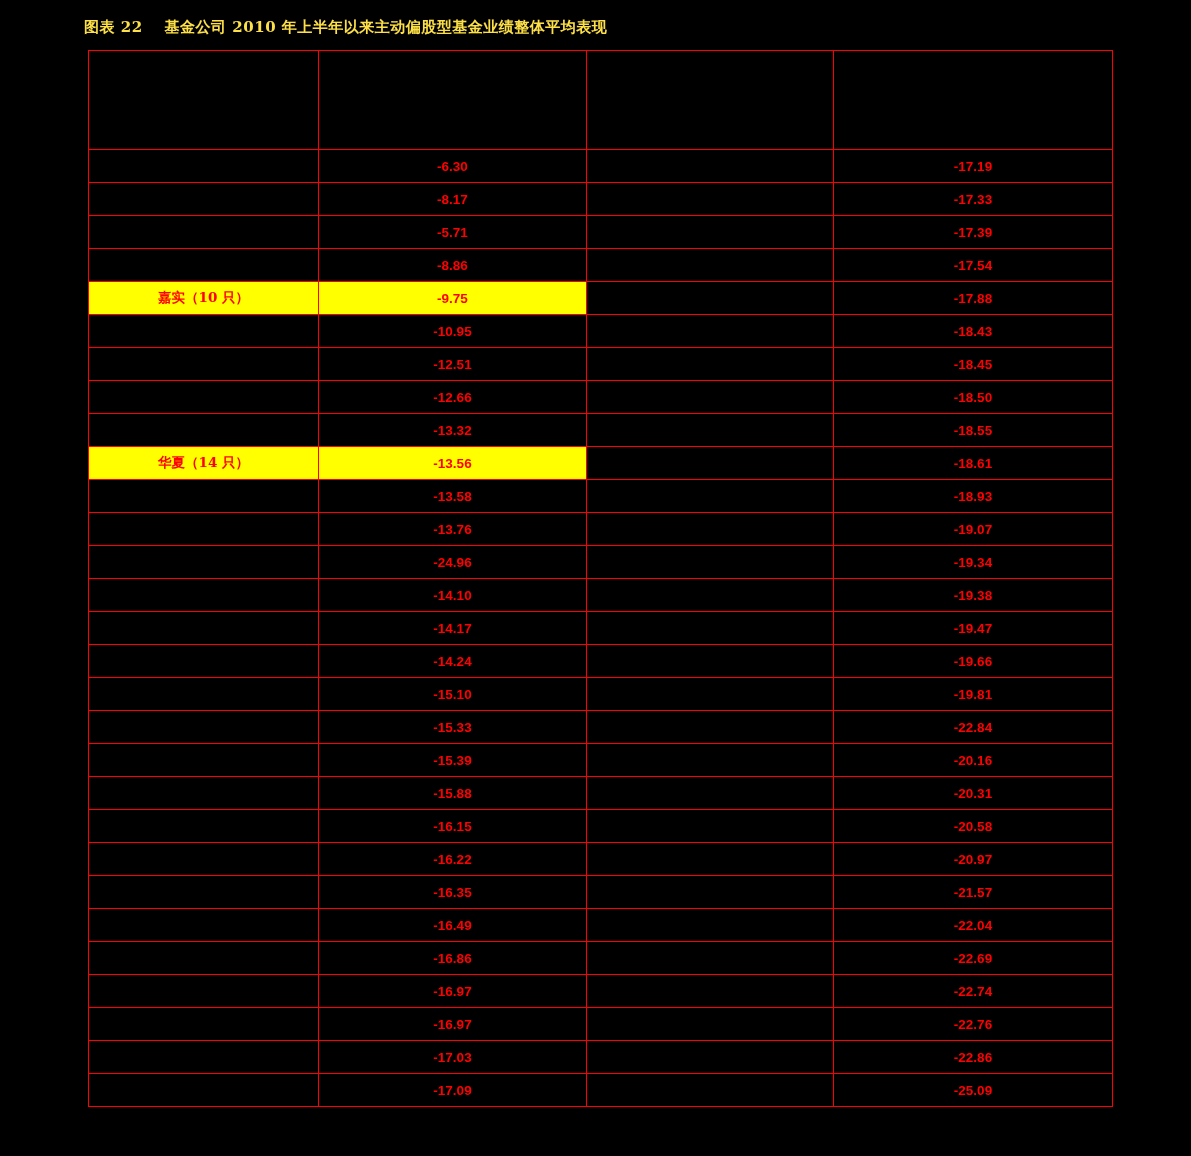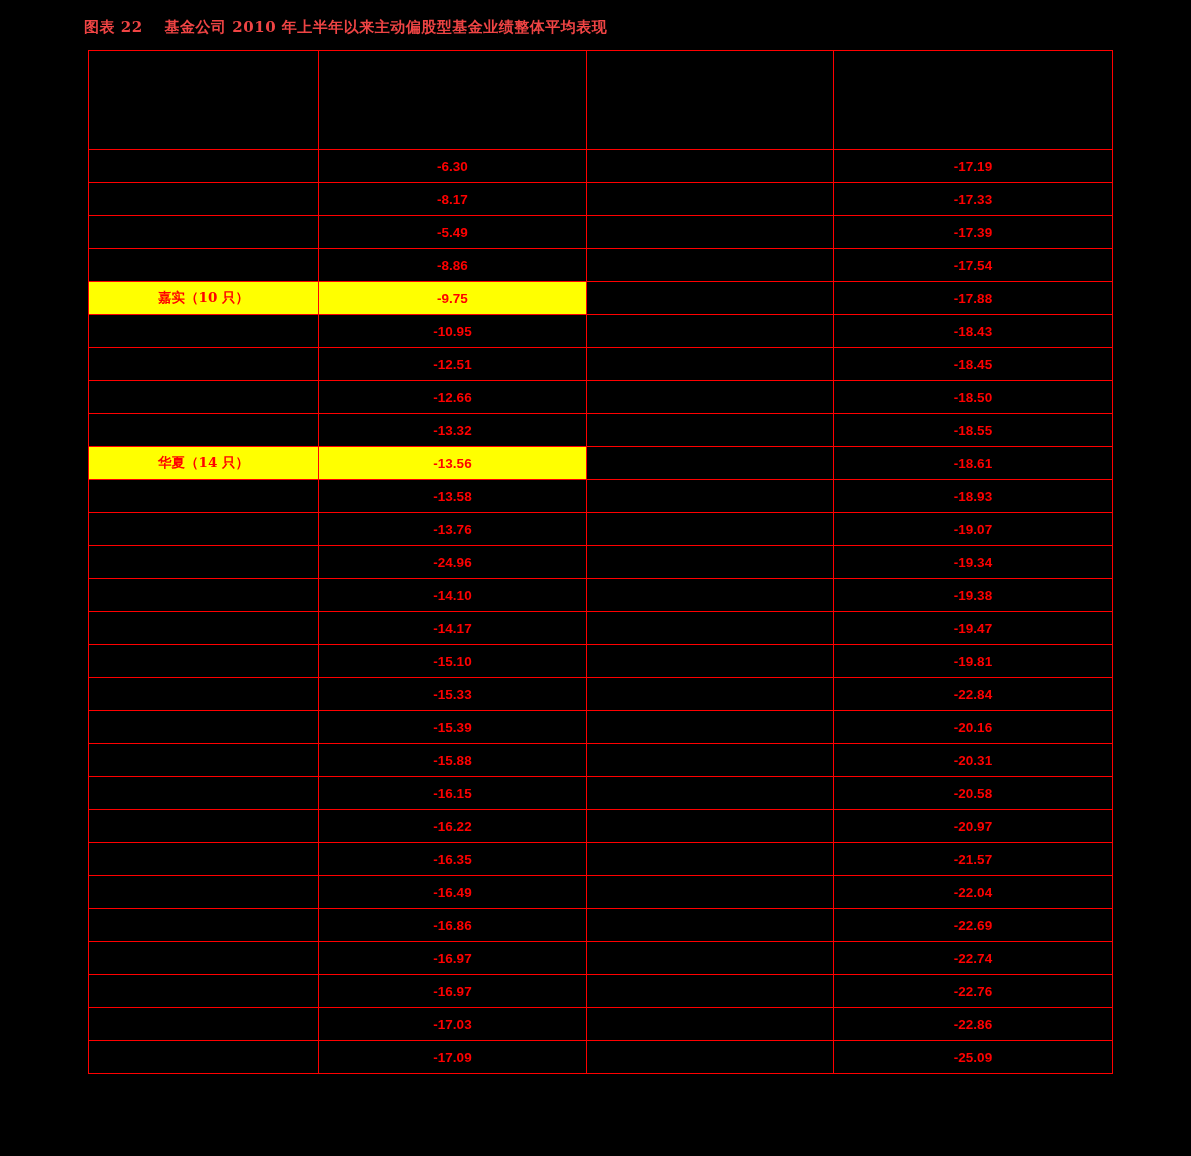--- a/index.html
+++ b/index.html
@@ -21,21 +21,21 @@
     height: 1156px;
     background: #000000;
   }
   .title {
     position: absolute;
     left: 84px;
     top: 18px;
     font-family: "DejaVu Serif", serif;
     font-weight: bold;
     font-size: 15px;
-    color: #ef4444;
+    color: #fde047;
     white-space: nowrap;
     letter-spacing: 0.5px;
   }
   .title .tnum {
     margin-right: 22px;
   }
   table.fundtable {
     position: absolute;
     left: 88px;
     top: 50px;
@@ -108,21 +108,21 @@
           <td>-17.19</td>
         </tr>
         <tr>
           <td class="name"></td>
           <td class="val1">-8.17</td>
           <td class="empty"></td>
           <td>-17.33</td>
         </tr>
         <tr>
           <td class="name"></td>
-          <td class="val1">-5.49</td>
+          <td class="val1">-5.71</td>
           <td class="empty"></td>
           <td>-17.39</td>
         </tr>
         <tr>
           <td class="name"></td>
           <td class="val1">-8.86</td>
           <td class="empty"></td>
           <td>-17.54</td>
         </tr>
         <tr class="hl">
@@ -186,20 +186,26 @@
           <td>-19.38</td>
         </tr>
         <tr>
           <td class="name"></td>
           <td class="val1">-14.17</td>
           <td class="empty"></td>
           <td>-19.47</td>
         </tr>
         <tr>
           <td class="name"></td>
+          <td class="val1">-14.24</td>
+          <td class="empty"></td>
+          <td>-19.66</td>
+        </tr>
+        <tr>
+          <td class="name"></td>
           <td class="val1">-15.10</td>
           <td class="empty"></td>
           <td>-19.81</td>
         </tr>
         <tr>
           <td class="name"></td>
           <td class="val1">-15.33</td>
           <td class="empty"></td>
           <td>-22.84</td>
         </tr>

